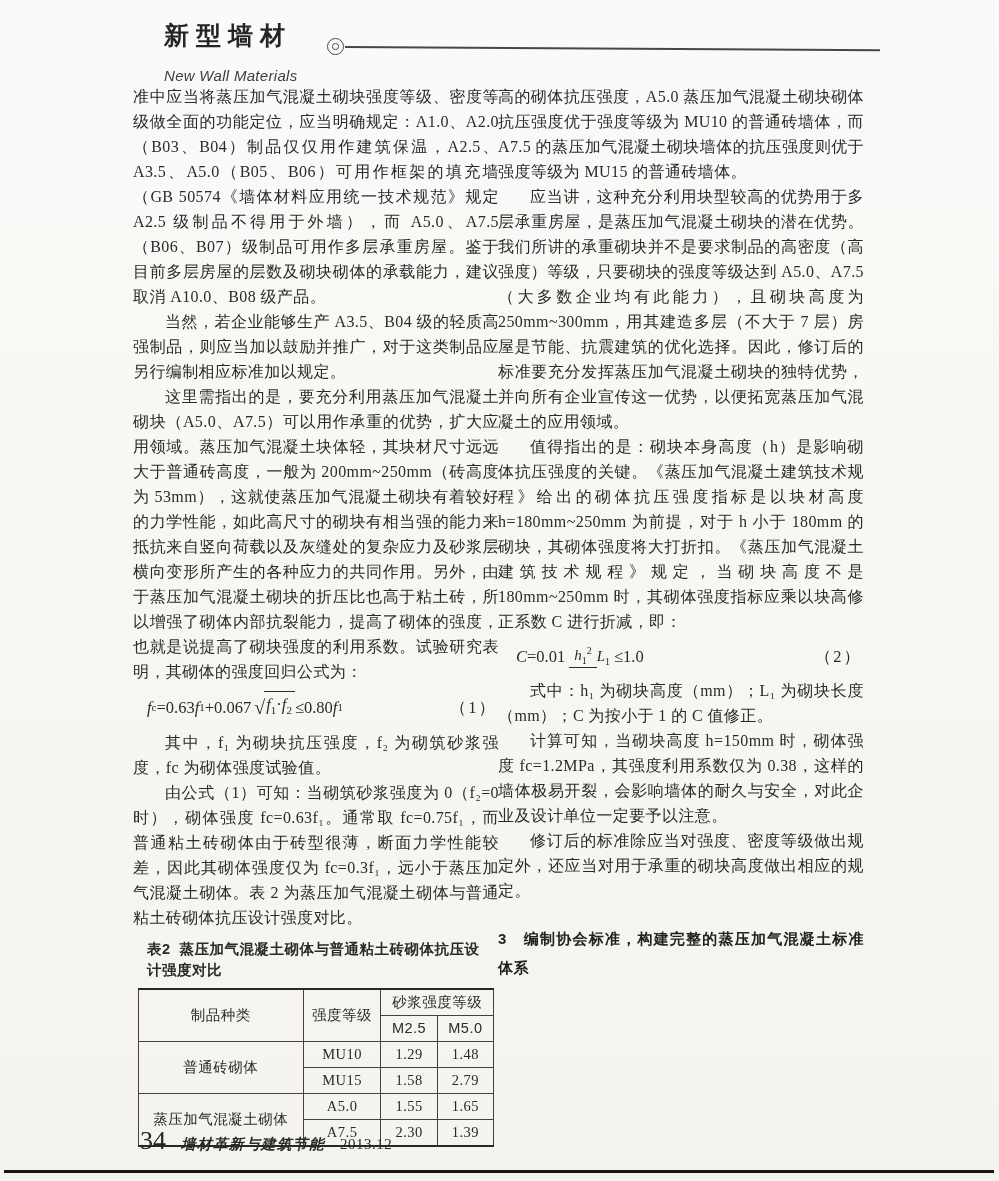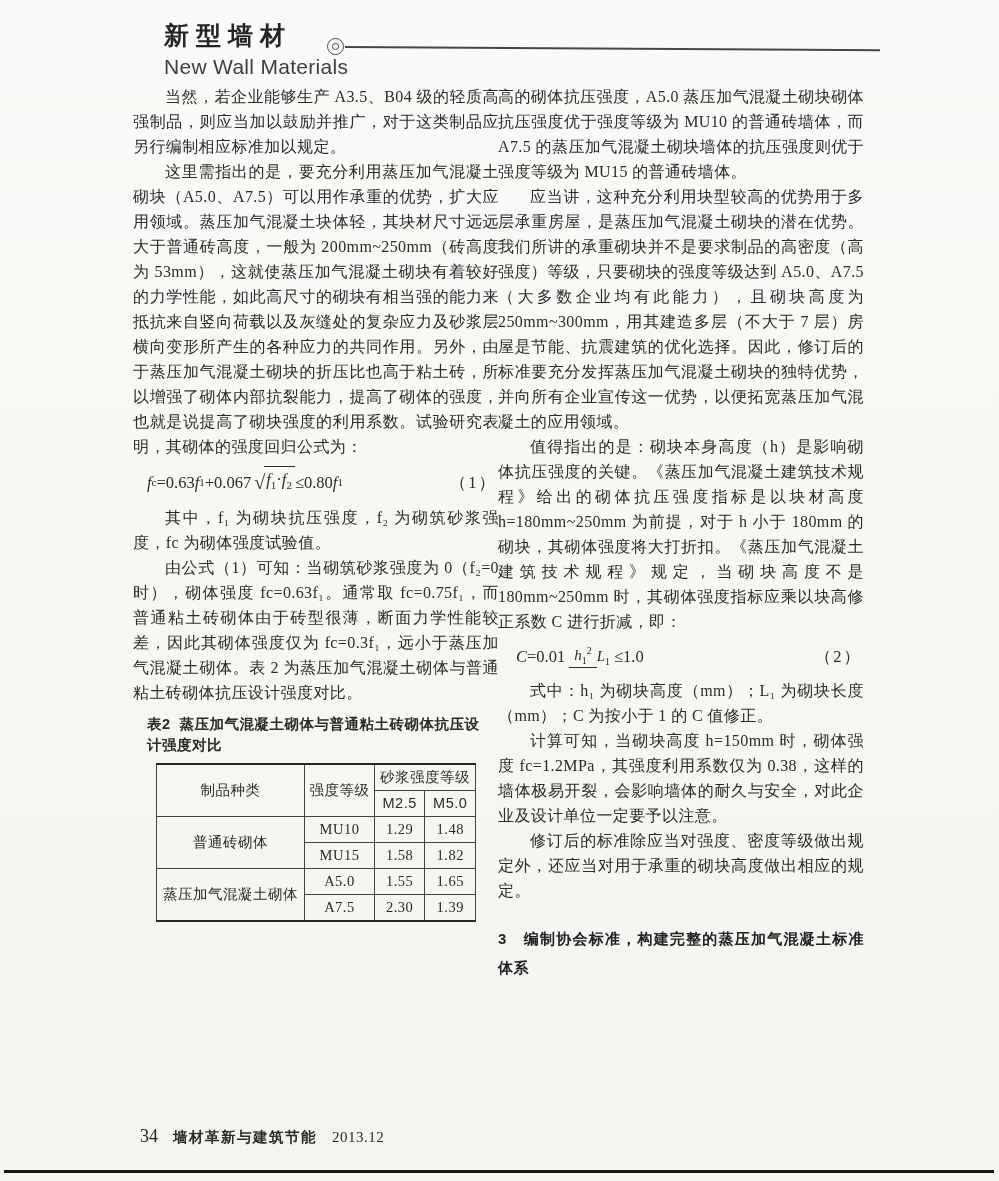--- a/index.html
+++ b/index.html
@@ -15,21 +15,21 @@
     overflow:hidden;
   }
   
   .masthead { position:absolute; left:164px; top:19px; }
   .t-cn {
     font-family:"Liberation Sans", sans-serif;
     font-size:25px; font-weight:bold; letter-spacing:7px; color:#252525;
   }
   .t-en {
     font-family:"Liberation Sans", sans-serif;
-    font-size:21px; color:#3d3d3d; margin-top:3px; letter-spacing:0.3px;
+    font-size:15px; color:#3d3d3d; margin-top:15px; letter-spacing:0.3px;font-style:italic;
   }
   .deco {
     position:absolute; left:327px; top:38px; width:17px; height:17px;
     border:1.4px solid #4a4a4a; border-radius:50%;
   }
   .deco-in {
     position:absolute; left:4px; top:4px; width:6.5px; height:6.5px;
     border:1.3px solid #4a4a4a; border-radius:50%;
   }
   .rule {
@@ -68,21 +68,21 @@
   .frac sub, .frac sup { font-size:10px; }
   .f2 { padding-left:18px; padding-top:10px; padding-bottom:9px; }
   
   .tbl-caption {
     text-align:left; font-family:"Liberation Sans", sans-serif;
     font-weight:bold; font-size:14.5px; line-height:21px;
     margin:9px 14px 7px; letter-spacing:0.5px; text-indent:0;
   }
   .cap-label { margin-right:9px; }
   table.tbl {
-    width:320px; margin:0 auto; border-collapse:collapse;
+    width:356px; margin:0 auto; border-collapse:collapse;
     border-top:2.2px solid #2a2826; border-bottom:2.2px solid #2a2826;
     font-size:14.5px;
   }
   .tbl th, .tbl td {
     border:1px solid #45423e; text-align:center; vertical-align:middle;
     padding:4px 3px; line-height:17px; font-weight:normal; letter-spacing:0.5px;
   }
   .tbl th { font-family:"Liberation Sans", sans-serif; }
   .tbl td { font-family:"Liberation Serif", serif; }
   .p-after-table { margin-top:6px; }
@@ -90,22 +90,22 @@
   .h3 {
     font-family:"Liberation Sans", sans-serif; font-weight:bold;
     font-size:15px; line-height:29px; letter-spacing:0.6px;
     margin:21px 0 9px; text-indent:0; color:#222;
   }
   
   .footer {
     position:absolute; left:140px; top:1126px;
     display:flex; align-items:baseline; gap:15px;
   }
-  .pno { font-size:18px; color:#242424; }
-  .jname { font-size:14.5px; font-weight:bold; letter-spacing:1.5px; color:#2c2a28; }
+  .pno { font-size:26px; color:#242424; }
+  .jname { font-size:14.5px; font-weight:bold; letter-spacing:1.5px; color:#2c2a28;font-style:italic; }
   .issue { font-size:15px; color:#2c2a28; letter-spacing:0.5px; }
   .scan-line {
     position:absolute; left:4px; top:1170px; width:990px; height:2.5px;
     background:#161616;
   }
 </style>
 </head>
 <body>
 
 <div class="page">
@@ -113,20 +113,21 @@
   <div class="masthead">
     <div class="t-cn">新型墙材</div>
     <div class="t-en">New Wall Materials</div>
   </div>
   <span class="deco">
       <span class="deco-in"></span>
     </span>
   <div class="rule"></div>
 
   <div class="col col-left">
+    <p class="noindent">准中应当将蒸压加气混凝土砌块强度等级、密度等级做全面的功能定位，应当明确规定：A1.0、A2.0（B03、B04）制品仅仅用作建筑保温，A2.5、A3.5、A5.0（B05、B06）可用作框架的填充墙（GB 50574《墙体材料应用统一技术规范》规定 A2.5 级制品不得用于外墙），而 A5.0、A7.5（B06、B07）级制品可用作多层承重房屋。鉴于目前多层房屋的层数及砌块砌体的承载能力，建议取消 A10.0、B08 级产品。</p>
     <p>当然，若企业能够生产 A3.5、B04 级的轻质高强制品，则应当加以鼓励并推广，对于这类制品应另行编制相应标准加以规定。</p>
     <p>这里需指出的是，要充分利用蒸压加气混凝土砌块（A5.0、A7.5）可以用作承重的优势，扩大应用领域。蒸压加气混凝土块体轻，其块材尺寸远远大于普通砖高度，一般为 200mm~250mm（砖高度为 53mm），这就使蒸压加气混凝土砌块有着较好的力学性能，如此高尺寸的砌块有相当强的能力来抵抗来自竖向荷载以及灰缝处的复杂应力及砂浆层横向变形所产生的各种应力的共同作用。另外，由于蒸压加气混凝土砌块的折压比也高于粘土砖，所以增强了砌体内部抗裂能力，提高了砌体的强度，也就是说提高了砌块强度的利用系数。试验研究表明，其砌体的强度回归公式为：</p>
 
     <div class="formula">
       <span class="fx">
           <i>f</i>
           <sub>c</sub>
           <span>=0.63</span>
           <i>f</i>
           <sub>1</sub>
@@ -160,21 +161,21 @@
       </tr>
       <tr>
         <td rowspan="2">普通砖砌体</td>
         <td>MU10</td>
         <td>1.29</td>
         <td>1.48</td>
       </tr>
       <tr>
         <td>MU15</td>
         <td>1.58</td>
-        <td>1.82</td>
+        <td>2.79</td>
       </tr>
       <tr>
         <td rowspan="2">蒸压加气混凝土砌体</td>
         <td>A5.0</td>
         <td>1.55</td>
         <td>1.65</td>
       </tr>
       <tr>
         <td>A7.5</td>
         <td>2.30</td>

